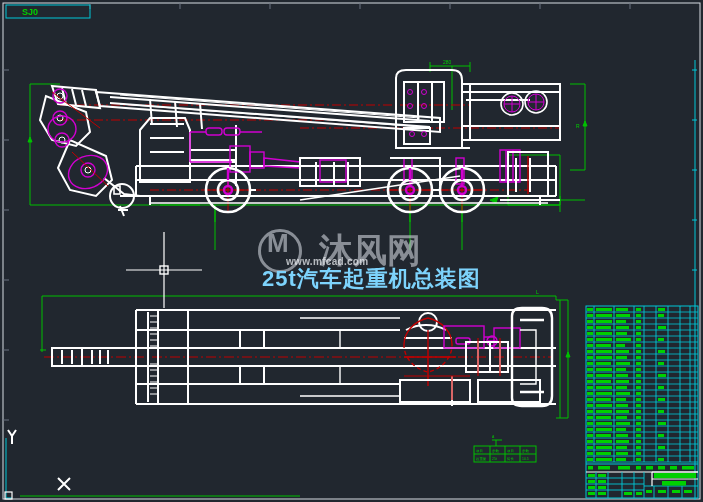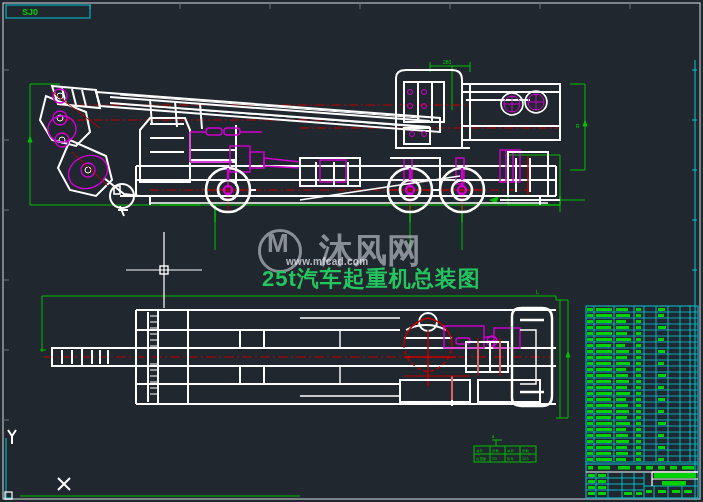--- a/index.html
+++ b/index.html
@@ -7,21 +7,21 @@
        font-family:"Liberation Sans",sans-serif;}
   #stage{position:relative;width:620px;height:502px;background:#21272f;}
   #stage svg{position:absolute;left:0;top:0;}
   .wm{position:absolute;pointer-events:none;}
   #wm-logo{left:258px;top:228px;width:200px;height:46px;
            display:flex;align-items:center;gap:17px;
            color:#c9ced6;opacity:.62;font-size:34px;font-weight:bold;}
   #wm-url{left:286px;top:256px;color:#e8ebef;opacity:.75;
           font-size:10px;font-weight:bold;letter-spacing:.3px;}
   #title-cn{position:absolute;left:262px;top:264px;
-            color:#22c55e;font-size:22px;font-weight:bold;
+            color:#7dd3fc;font-size:22px;font-weight:bold;
             letter-spacing:1px;white-space:nowrap;}
   .mcap{width:38px;height:38px;border-radius:50%;
         border:3px solid #c9ced6;display:inline-block;position:relative;}
   .mcap::after{content:"M";position:absolute;left:6px;top:-4px;
         font-size:26px;color:#c9ced6;}
 </style>
 </head>
 <body>
 
 <div id="stage">

